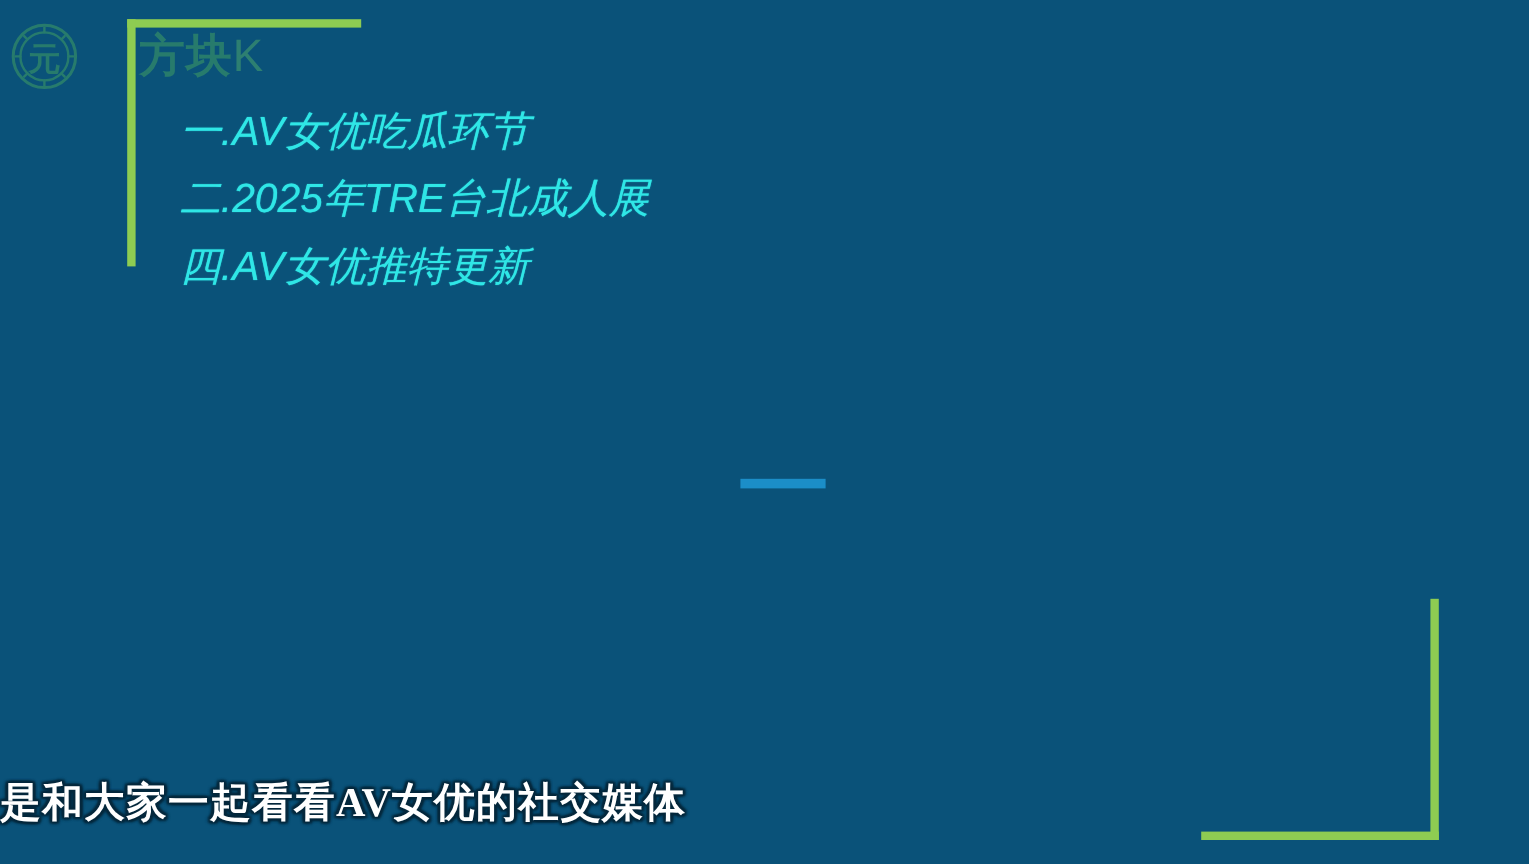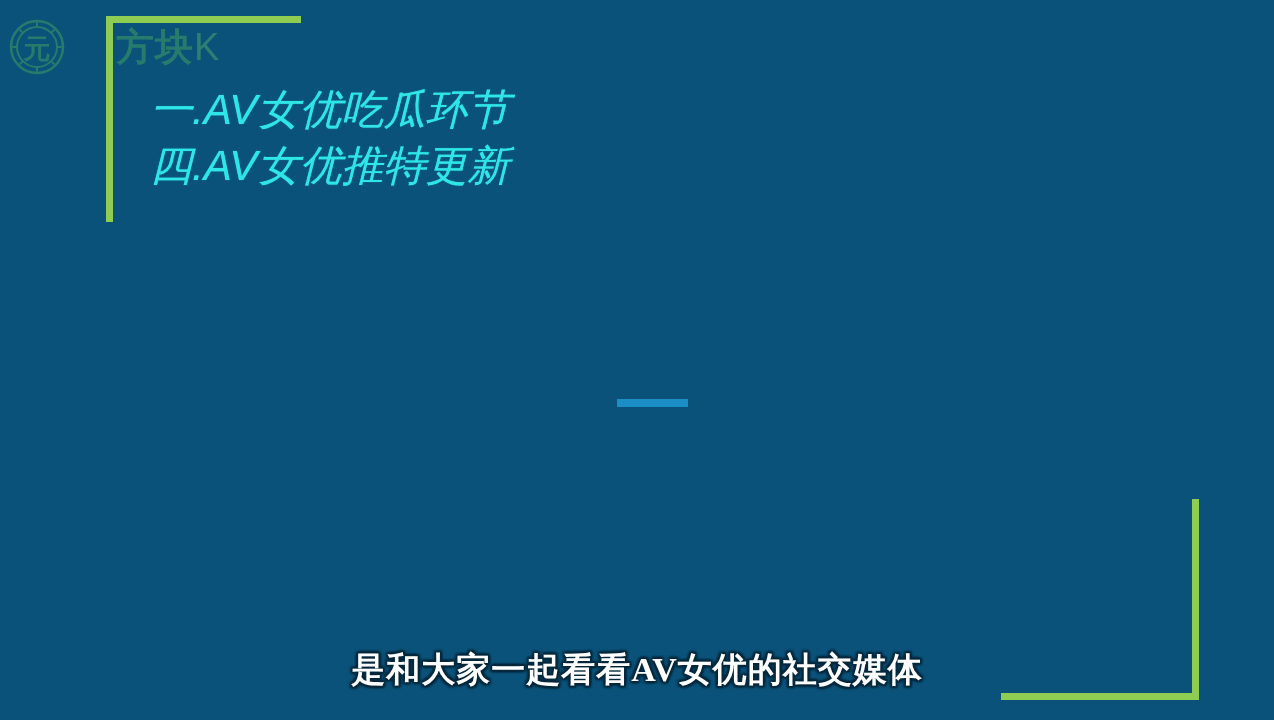--- a/index.html
+++ b/index.html
@@ -68,35 +68,34 @@
 
   
   #agenda {
     position: absolute;
     left: 150px;
     top: 82px;
     width: 1000px;
   }
   #agenda .agenda-item {
     color: #2fe6e6;
-    font-size: 42px;
+    font-size: 34px;
     line-height: 56px;
     font-weight: 500;
     font-style: italic;
     white-space: nowrap;
     text-shadow: 0 0 1px rgba(47,230,230,0.8);
   }
 
   
   #subtitle {
     position: absolute;
     left: 0;
     top: 648px;
     width: 1274px;
-    text-align: center;
   }
   #subtitle .subtitle-text {
     display: inline-block;
     color: #ffffff;
     font-family: "Liberation Serif", serif;
     font-size: 34px;
     font-weight: 700;
     line-height: 44px;
     letter-spacing: 1px;
     white-space: nowrap;
@@ -136,20 +135,21 @@
   <div class="bracket-line" id="bracket-tl-h"></div>
   <div class="bracket-line" id="bracket-tl-v"></div>
 
   <div class="bracket-line" id="bracket-br-v"></div>
   <div class="bracket-line" id="bracket-br-h"></div>
 
   <div id="accent-bar"></div>
 
   <div id="agenda">
     <div class="agenda-item">一.AV女优吃瓜环节</div>
+    <div class="agenda-item">二.2025年TRE台北成人展</div>
     <div class="agenda-item">四.AV女优推特更新</div>
   </div>
 
   <div id="subtitle">
     <span class="subtitle-text">是和大家一起看看AV女优的社交媒体</span>
   </div>
 
 </div>
 
 </body></html>

